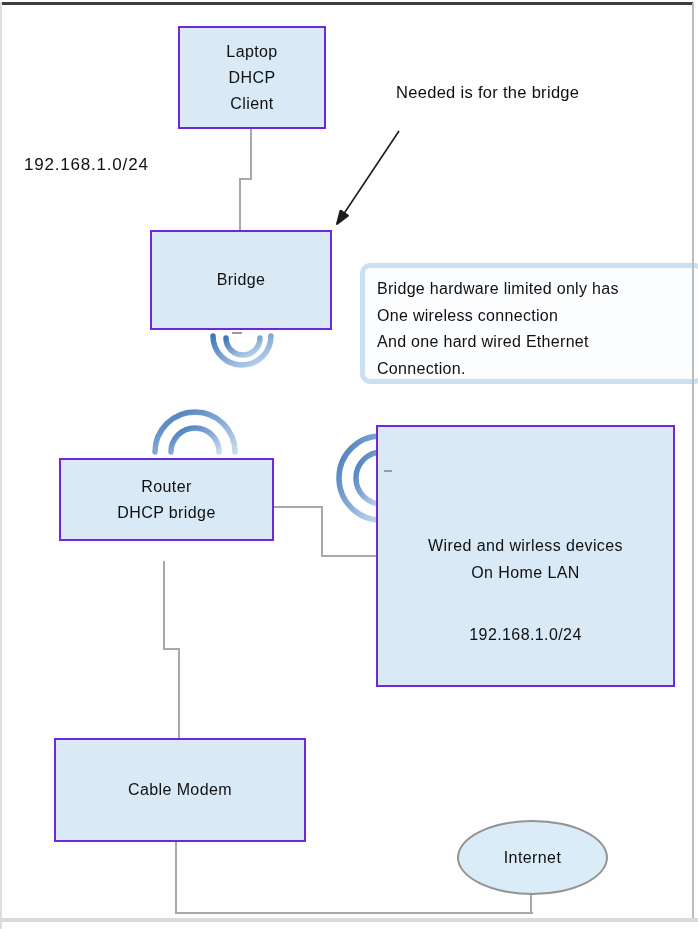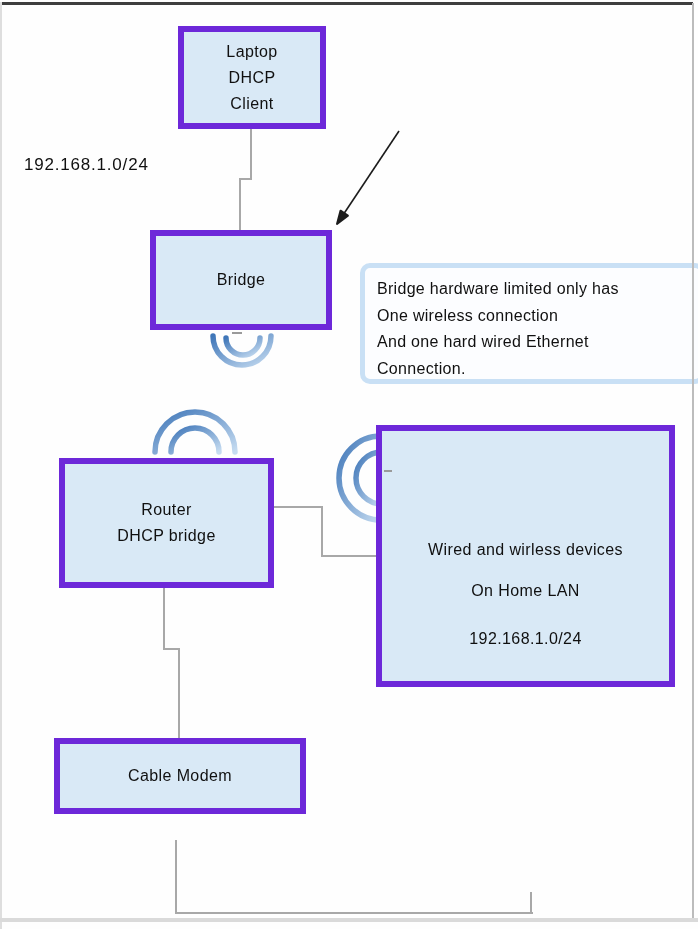--- a/index.html
+++ b/index.html
@@ -8,40 +8,40 @@
     width:698px;height:929px;
     background:#fefefe;
     overflow:hidden;
     font-family:"Liberation Sans", sans-serif;
     color:#101010;
   }
   
   .node{
     position:absolute;
     background:#d9e9f6;
-    border:6px solid #6d28d9;
+    border:2px solid #6d28d9;
     box-sizing:border-box;
     display:flex;flex-direction:column;
     align-items:center;justify-content:center;
     font-size:16px;line-height:26px;
     letter-spacing:0.4px;text-align:center;
     z-index:10;
   }
   .node-laptop{left:178px;top:26px;width:148px;height:103px;}
   .node-bridge{left:150px;top:230px;width:182px;height:100px;}
-  .node-router{left:59px;top:458px;width:215px;height:130px;}
+  .node-router{left:59px;top:458px;width:215px;height:83px;}
   .node-lan{left:376px;top:425px;width:299px;height:262px;}
-  .node-modem{left:54px;top:738px;width:252px;height:76px;}
+  .node-modem{left:54px;top:738px;width:252px;height:104px;}
   .node-internet{
     left:457px;top:820px;width:151px;height:75px;
     border-radius:50%;border:2px solid #949494;background:#d9ecf8;
   }
   .lan-line{position:absolute;left:0;width:100%;text-align:center;line-height:26px;}
   .lan-line1{top:106px;}
-  .lan-line2{top:147px;text-align:center;}
+  .lan-line2{top:133px;text-align:center;}
   .lan-subnet{top:195px;}
   
   .conn{position:absolute;background:#a8a8a8;z-index:2;}
   .dash{position:absolute;background:#9a9a9a;z-index:12;}
   
   #overlay{position:absolute;left:0;top:0;z-index:4;pointer-events:none;}
   
   .subnet-label{
     position:absolute;left:24px;top:155px;
     font-size:17px;letter-spacing:0.8px;z-index:15;
@@ -117,20 +117,21 @@
 
   <div class="bridge-note">
     <div>Bridge hardware limited only has</div>
     <div>One wireless connection</div>
     <div>And one hard wired Ethernet</div>
     <div>Connection.</div>
   </div>
 
   <div class="subnet-label">192.168.1.0/24</div>
   <div class="config-note">
+    <div>Needed is for the bridge</div>
   </div>
 
   <div class="node node-laptop">
     <div>Laptop</div>
     <div>DHCP</div>
     <div>Client</div>
   </div>
 
   <div class="node node-bridge">
     <div>Bridge</div>
@@ -144,19 +145,22 @@
   <div class="node node-lan">
     <div class="lan-line lan-line1">Wired and wirless devices</div>
     <div class="lan-line lan-line2">On Home LAN</div>
     <div class="lan-line lan-subnet">192.168.1.0/24</div>
   </div>
 
   <div class="node node-modem">
     <div>Cable Modem</div>
   </div>
 
+  <div class="node node-internet">
+    <div>Internet</div>
+  </div>
 
   <div class="frame frame-top"></div>
   <div class="frame frame-left"></div>
   <div class="frame frame-right"></div>
   <div class="frame frame-bottom"></div>
 
 </div>
 
 </body></html>

